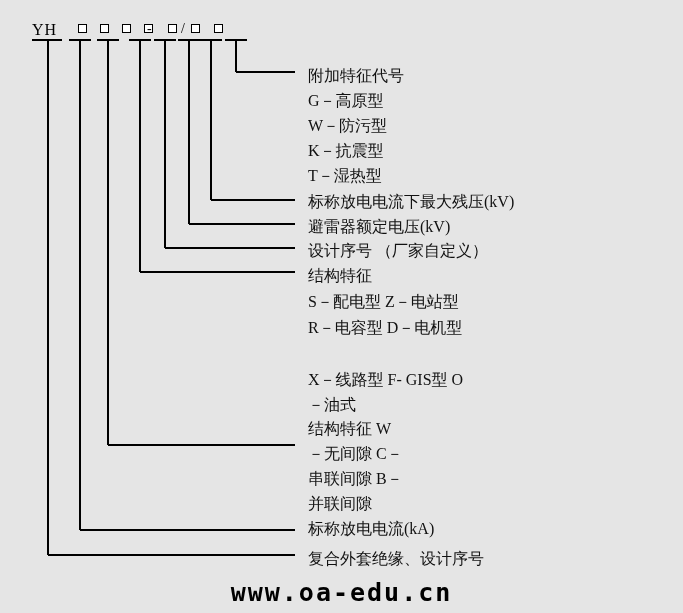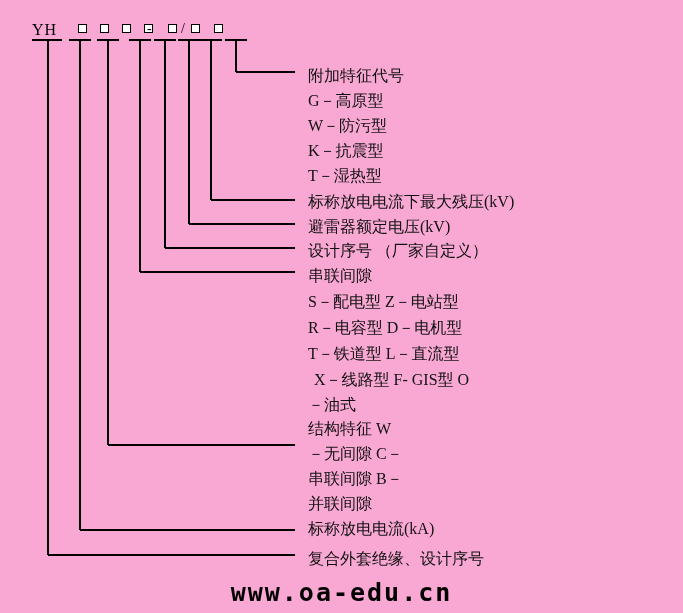--- a/index.html
+++ b/index.html
@@ -9,21 +9,21 @@
     background: #ffffff;
   }
   body {
     font-family: "Liberation Serif", "DejaVu Serif", serif;
     color: #000000;
   }
   #page {
     position: relative;
     width: 683px;
     height: 613px;
-    background: #f9a8d4;
+    background: #e5e5e5;
     overflow: hidden;
   }
   
   #code-row {
     position: absolute;
     left: 0;
     top: 0;
     width: 683px;
     height: 46px;
   }
@@ -132,25 +132,24 @@
   <div id="watermark">www.oa-edu.cn</div>
 
 <div class="label" style="top: 68px;">附加特征代号</div>
     <div class="label" style="top: 93px;">G－高原型</div>
     <div class="label" style="top: 118px;">W－防污型</div>
     <div class="label" style="top: 143px;">K－抗震型</div>
     <div class="label" style="top: 168px;">T－湿热型</div>
     <div class="label" style="top: 194px;">标称放电电流下最大残压(kV)</div>
     <div class="label" style="top: 219px;">避雷器额定电压(kV)</div>
     <div class="label" style="top: 243px;">设计序号 （厂家自定义）</div>
-    <div class="label" style="top: 268px;">串联间隙</div>
+    <div class="label" style="top: 268px;">结构特征</div>
     <div class="label" style="top: 320px;">R－电容型  D－电机型</div>
     <div class="label" style="top: 294px;">S－配电型  Z－电站型</div>
-    <div class="label" style="top: 346px;">T－铁道型  L－直流型</div>
-    <div class="label" style="top: 372px; margin-left: 6px;">X－线路型  F- GIS型 O</div>
+    <div class="label" style="top: 372px;">X－线路型  F- GIS型 O</div>
     <div class="label" style="top: 397px;">－油式</div>
     <div class="label" style="top: 421px;">结构特征 W</div>
     <div class="label" style="top: 446px;">－无间隙 C－</div>
     <div class="label" style="top: 471px;">串联间隙 B－</div>
     <div class="label" style="top: 496px;">并联间隙</div>
     <div class="label" style="top: 521px;">标称放电电流(kA)</div>
     <div class="label" style="top: 551px;">复合外套绝缘、设计序号</div>
   </div>
 
 </body></html>

